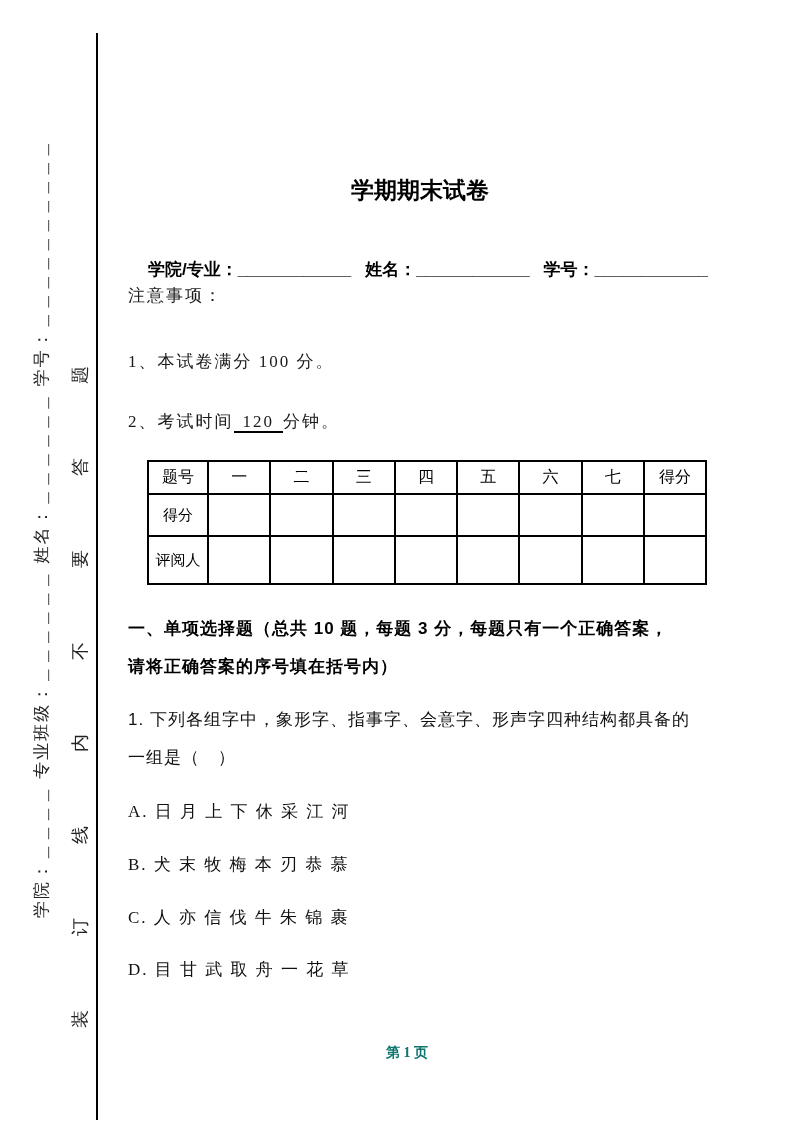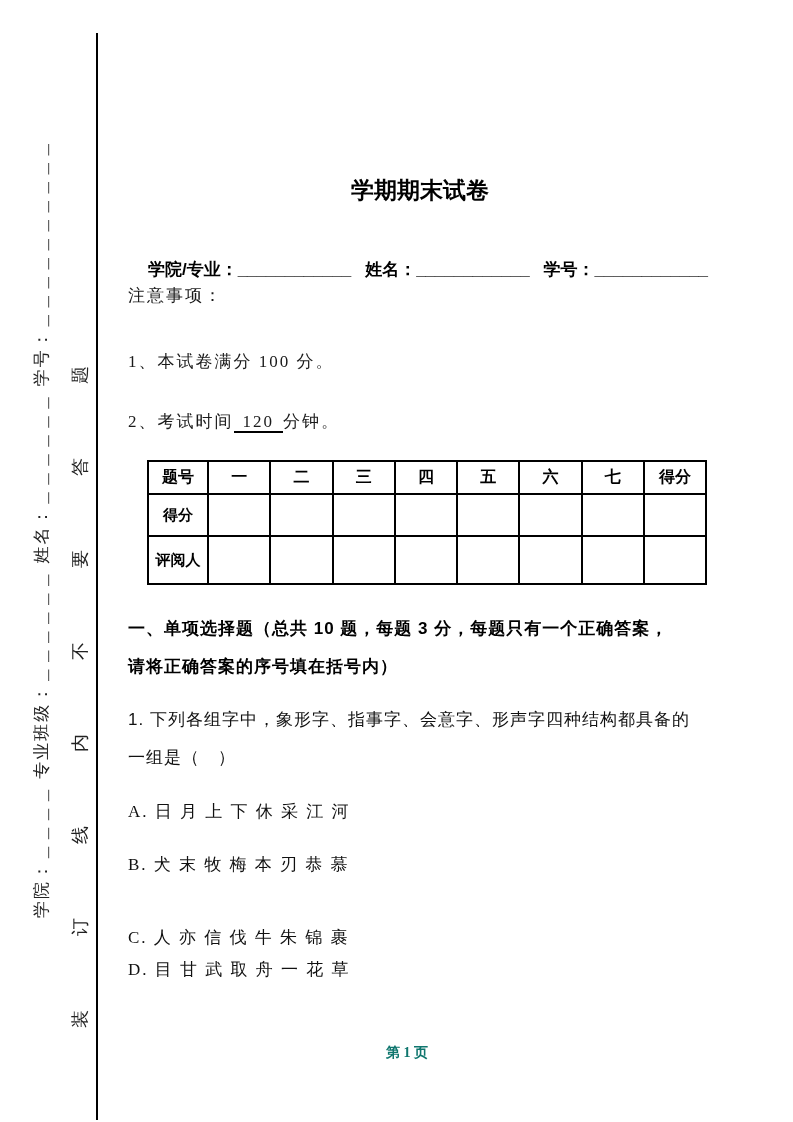--- a/index.html
+++ b/index.html
@@ -57,21 +57,21 @@
   .underlined {
     border-bottom:2px solid #000;
     padding:0 9px;
   }
   
   .score-table {
     position:absolute; left:147px; top:460px;
     border-collapse:collapse; table-layout:fixed;
     width:560px;
     font-family:"Liberation Sans","DejaVu Sans",sans-serif;
-    font-weight:bold; color:#000;
+    font-weight:normal; color:#000;
   }
   .score-table td {
     border:2px solid #000;
     text-align:center; vertical-align:middle;
     font-size:16px; padding:0;
   }
   .score-table tr.r-head td { height:33px; }
   .score-table tr.r-score td { height:42px; }
   .score-table tr.r-reviewer td { height:48px;border-radius:21px; }
   .score-table td.rowlabel { font-size:15px; }
@@ -87,21 +87,21 @@
     font-family:"Liberation Sans","DejaVu Sans",sans-serif;
     font-weight:normal; font-size:17px; line-height:38px;
     letter-spacing:1px; color:#111;
   }
   .option {
     position:absolute; left:128px;
     font-size:17px; letter-spacing:2px; color:#111;
   }
   .option-a { top:800px; }
   .option-b { top:853px; }
-  .option-c { top:926px; }
+  .option-c { top:906px; }
   .option-d { top:958px; }
   
   .footer {
     position:absolute; left:97px; top:1044px; width:620px;
     text-align:center;
     font-weight:bold; font-size:14px; color:#0f766e;
   }
 </style>
 </head>
 <body>

